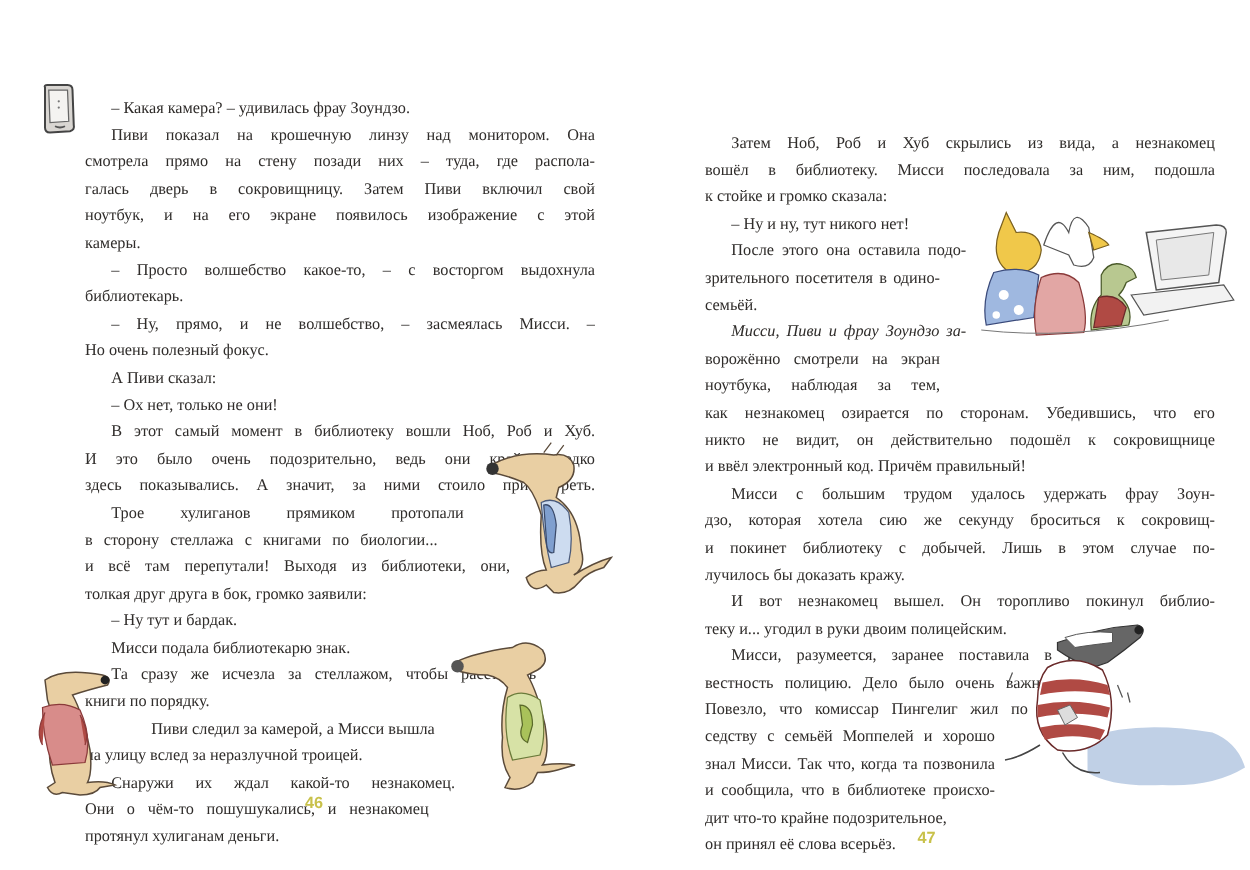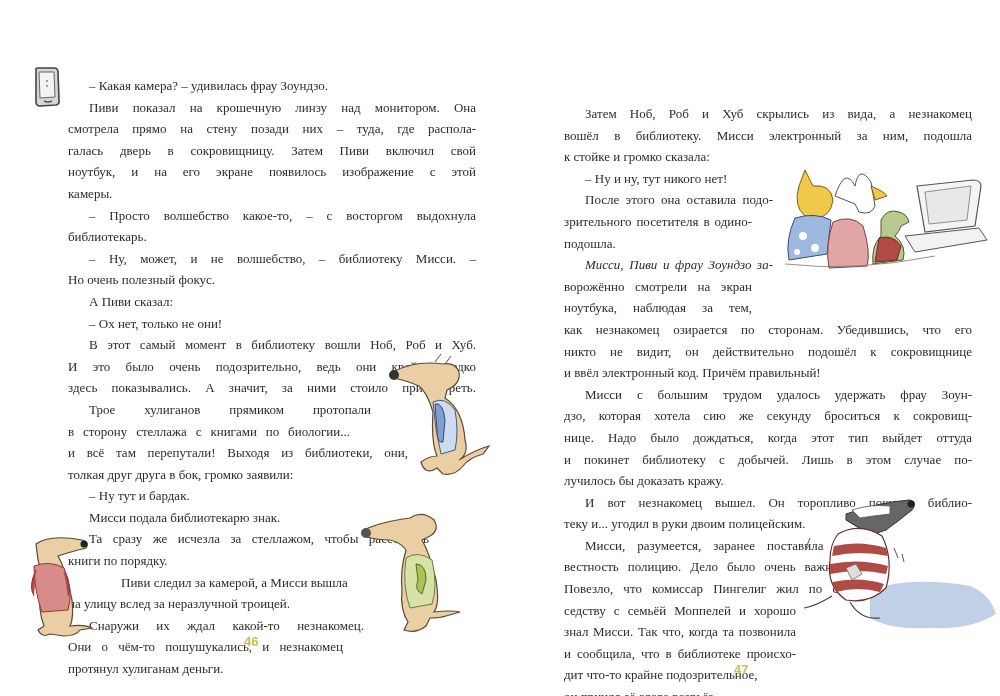--- a/index.html
+++ b/index.html
@@ -29,21 +29,21 @@
 
   <div class="text" id="left-text" style="left:68px;top:75px;width:408px;">
       <span class="line indent last">– Какая камера? – удивилась фрау Зоундзо.</span>
       <span class="line indent">Пиви показал на крошечную линзу над монитором. Она</span>
       <span class="line">смотрела прямо на стену позади них – туда, где распола-</span>
       <span class="line">галась дверь в сокровищницу. Затем Пиви включил свой</span>
       <span class="line">ноутбук, и на его экране появилось изображение с этой</span>
       <span class="line last">камеры.</span>
       <span class="line indent">– Просто волшебство какое-то, – с восторгом выдохнула</span>
       <span class="line last">библиотекарь.</span>
-      <span class="line indent">– Ну, может, и не волшебство, – библиотеку Мисси. –</span>
+      <span class="line indent">– Ну, прямо, и не волшебство, – засмеялась Мисси. –</span>
       <span class="line last">Но очень полезный фокус.</span>
       <span class="line indent last">А Пиви сказал:</span>
       <span class="line indent last">– Ох нет, только не они!</span>
       <span class="line indent">В этот самый момент в библиотеку вошли Ноб, Роб и Хуб.</span>
       <span class="line">И это было очень подозрительно, ведь они крайне редко</span>
       <span class="line">здесь показывались. А значит, за ними стоило присмотреть.</span>
       <span class="line indent" style="width: 282px;">Трое хулиганов прямиком протопали</span>
       <span class="line" style="width: 282px;">в сторону стеллажа с книгами по биологии...</span>
       <span class="line" style="width: 340px;">и всё там перепутали! Выходя из библиотеки, они,</span>
       <span class="line last">толкая друг друга в бок, громко заявили:</span>
@@ -79,35 +79,34 @@
     <path d="M46 58 Q58 50 72 60 Q78 86 72 104 L50 108 Q42 86 46 58 Z" fill="#d7e2a6" stroke="#6a7a3a" stroke-width="1"></path>
     <path d="M56 64 Q66 64 66 80 L62 94 Q54 90 58 80 Z" fill="#a9c25a" stroke="#5a6a2a" stroke-width="1"></path>
   </svg>
 
   <div class="pagenum" style="left:244px;top:634px;">46</div>
 </div>
 
 <div class="page right">
   <div class="text" id="right-text" style="left:64px;top:75px;width:408px;">
       <span class="line indent">Затем Ноб, Роб и Хуб скрылись из вида, а незнакомец</span>
-      <span class="line">вошёл в библиотеку. Мисси электронный за ним, подошла</span>
+      <span class="line">вошёл в библиотеку. Мисси последовала за ним, подошла</span>
       <span class="line last">к стойке и громко сказала:</span>
       <span class="line indent last">– Ну и ну, тут никого нет!</span>
       <span class="line indent" style="width: 188px;">После этого она оставила подо-</span>
       <span class="line" style="width: 188px;">зрительного посетителя в одино-</span>
-      <span class="line last">подошла.</span>
+      <span class="line last">семьёй.</span>
       <span class="line indent" style="width: 188px; font-style: italic;">Мисси, Пиви и фрау Зоундзо за-</span>
       <span class="line" style="width: 188px;">ворожённо смотрели на экран</span>
       <span class="line" style="width: 188px;">ноутбука, наблюдая за тем,</span>
       <span class="line">как незнакомец озирается по сторонам. Убедившись, что его</span>
       <span class="line">никто не видит, он действительно подошёл к сокровищнице</span>
       <span class="line last">и ввёл электронный код. Причём правильный!</span>
       <span class="line indent">Мисси с большим трудом удалось удержать фрау Зоун-</span>
       <span class="line">дзо, которая хотела сию же секунду броситься к сокровищ-</span>
-      <span class="line">нице. Надо было дождаться, когда этот тип выйдет оттуда</span>
       <span class="line">и покинет библиотеку с добычей. Лишь в этом случае по-</span>
       <span class="line last">лучилось бы доказать кражу.</span>
       <span class="line indent">И вот незнакомец вышел. Он торопливо покинул библио-</span>
       <span class="line last">теку и... угодил в руки двоим полицейским.</span>
       <span class="line indent" style="width: 285px;">Мисси, разумеется, заранее поставила в из-</span>
       <span class="line" style="width: 285px;">вестность полицию. Дело было очень важное!</span>
       <span class="line" style="width: 285px;">Повезло, что комиссар Пингелиг жил по со-</span>
       <span class="line" style="width: 232px;">седству с семьёй Моппелей и хорошо</span>
       <span class="line" style="width: 232px;">знал Мисси. Так что, когда та позвонила</span>
       <span class="line" style="width: 232px;">и сообщила, что в библиотеке происхо-</span>

